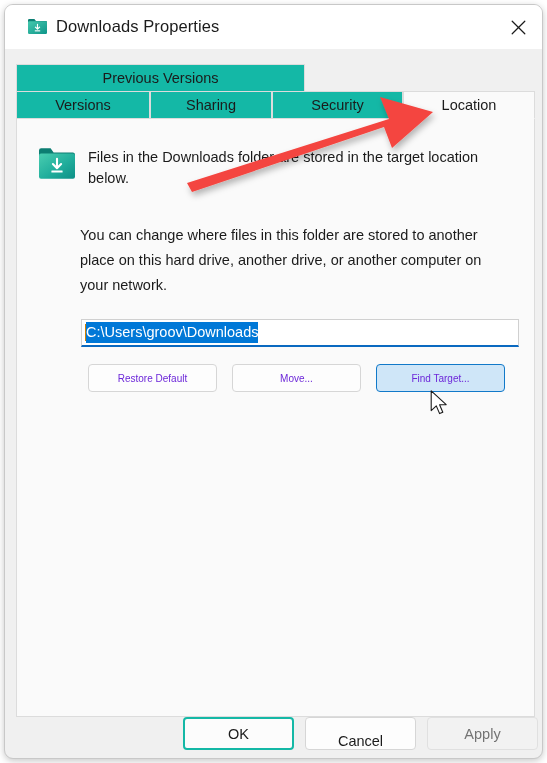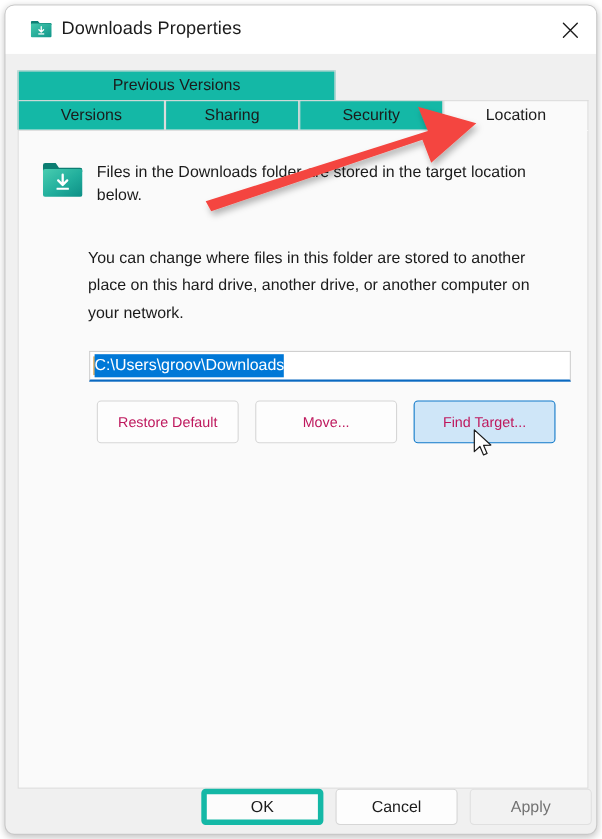--- a/index.html
+++ b/index.html
@@ -178,30 +178,30 @@
     background: #0078d7;
     padding: 1px 0 2px 0;
     white-space: nowrap;
     line-height: 18px;
   }
 
   
   .action-btn {
     position: absolute;
     top: 245px;
-    height: 39px;
+    height: 28px;
     box-sizing: border-box;
     background: #fdfdfd;
     border: 1px solid #d6d6d6;
     border-radius: 4px;
     display: flex;
     align-items: center;
     justify-content: center;
-    font-size: 13px;
-    color: #be185d;
+    font-size: 10px;
+    color: #6d28d9;
     cursor: default;
     white-space: nowrap;
   }
   #btn-restore-default { left: 71px;  width: 129px; }
   #btn-move           { left: 215px; width: 129px; }
   #btn-find-target    {
     left: 359px; width: 129px;
     background: #cfe6f8;
     border: 1px solid #1179c9;
   }
@@ -218,24 +218,24 @@
     display: flex;
     align-items: center;
     justify-content: center;
     font-size: 14.5px;
     color: #1b1b1b;
     cursor: default;
     white-space: nowrap;
   }
   #btn-ok {
     left: 178px; width: 111px;
-    border: 5px solid #14b8a6;
+    border: 2px solid #14b8a6;
     background: #fcfcfc;
   }
-  #btn-cancel { left: 300px; width: 111px; }
+  #btn-cancel { left: 300px; width: 111px; align-items: flex-end; }
   #btn-apply  {
     left: 422px; width: 111px;
     color: #737373;
     background: #f2f2f2;
     border: 1px solid #e0e0e0;
   }
 
   
   #annotation-arrow {
     position: absolute;

